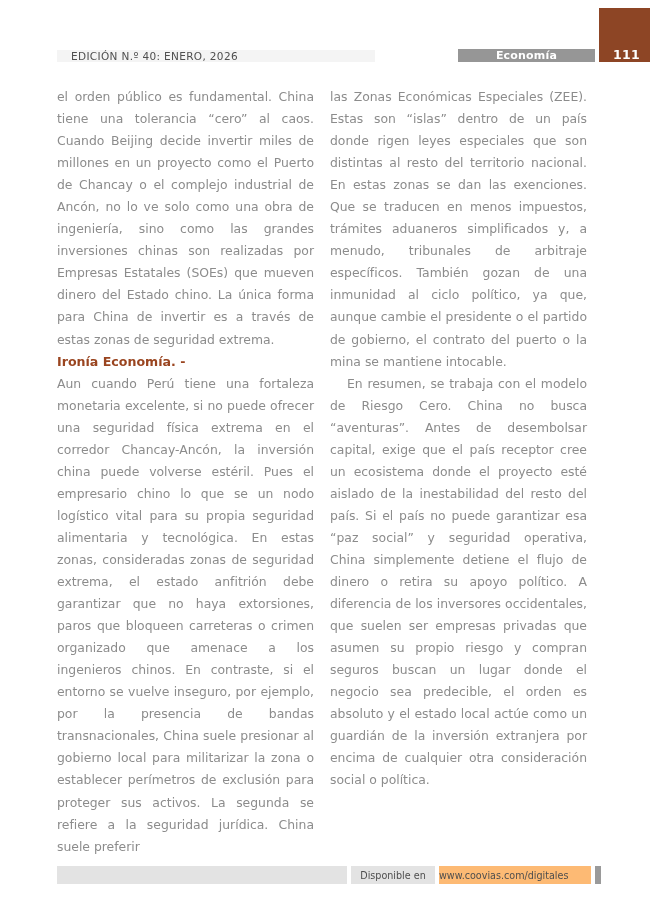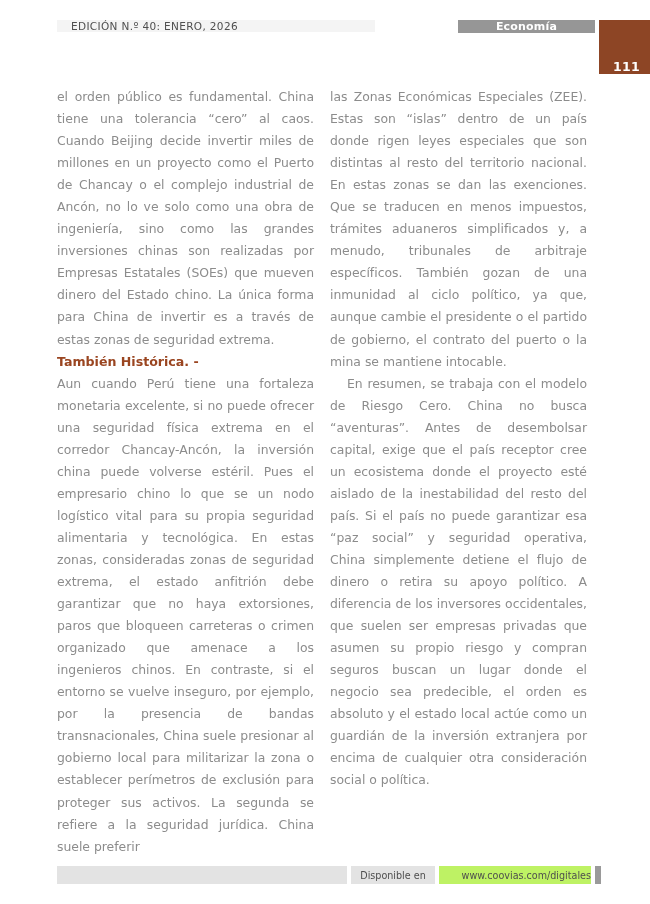--- a/index.html
+++ b/index.html
@@ -21,25 +21,25 @@
     left: 0; top: 0;
     width: 650px;
     height: 904px;
     background: #ffffff;
   }
 
   
   .masthead {
     position: absolute;
     left: 0;
-    top: 20px;
+    top: 36px;
     width: 650px;
     height: 26px;
     display: flex;
-    align-items: flex-start;
+    align-items: flex-end;
   }
   .masthead-spacer-left {
     width: 57px;
     flex: 0 0 57px;
   }
   .edition-band {
     flex: 0 0 318px;
     width: 318px;
     background: #f4f4f4;
     display: flex;
@@ -153,24 +153,24 @@
   }
   .footer-label {
     flex: 0 0 84px;
     background: #e3e3e3;
     display: flex;
     align-items: center;
     justify-content: center;
   }
   .footer-url {
     flex: 0 0 152px;
-    background: #bef264;
-    display: flex;
-    align-items: center;
-    justify-content: flex-end;
+    background: #fdba74;
+    display: flex;
+    align-items: center;
+    justify-content: flex-start;
   }
   .footer-text {
     font-family: "DejaVu Sans", sans-serif;
     font-size: 9.6px;
     color: #4e4e4e;
     white-space: nowrap;
   }
   .footer-tick {
     flex: 0 0 6px;
     background: #9a9a9a;
@@ -198,21 +198,21 @@
     <div class="masthead-gap"></div>
     <div class="folio-band">
       <span class="folio-text">111</span>
     </div>
   </div>
 
   <div class="columns">
 
     <div class="col">
       <p class="body-text">el orden público es fundamental. China tiene una tolerancia “cero” al caos. Cuando Beijing decide invertir miles de millones en un proyecto como el Puerto de Chancay o el complejo industrial de Ancón, no lo ve solo como una obra de ingeniería, sino como las grandes inversiones chinas son realizadas por Empresas Estatales (SOEs) que mueven dinero del Estado chino. La única forma para China de invertir es a través de estas zonas de seguridad extrema.</p>
-      <h3 class="subhead">También Histórica. -</h3>
+      <h3 class="subhead">Ironía Economía. -</h3>
       <p class="body-text">Aun cuando Perú tiene una fortaleza monetaria excelente, si no puede ofrecer una seguridad física extrema en el corredor Chancay-Ancón, la inversión china puede volverse estéril. Pues el empresario chino lo que se un nodo logístico vital para su propia seguridad alimentaria y tecnológica. En estas zonas, consideradas zonas de seguridad extrema, el estado anfitrión debe garantizar que no haya extorsiones, paros que bloqueen carreteras o crimen organizado que amenace a los ingenieros chinos. En contraste, si el entorno se vuelve inseguro, por ejemplo, por la presencia de bandas transnacionales, China suele presionar al gobierno local para militarizar la zona o establecer perímetros de exclusión para proteger sus activos. La segunda se refiere a la seguridad jurídica. China suele preferir</p>
     </div>
 
     <div class="col">
       <p class="body-text">las Zonas Económicas Especiales (ZEE). Estas son “islas” dentro de un país donde rigen leyes especiales que son distintas al resto del territorio nacional. En estas zonas se dan las exenciones. Que se traducen en menos impuestos, trámites aduaneros simplificados y, a menudo, tribunales de arbitraje específicos. También gozan de una inmunidad al ciclo político, ya que, aunque cambie el presidente o el partido de gobierno, el contrato del puerto o la mina se mantiene intocable.</p>
       <p class="body-text indent">En resumen, se trabaja con el modelo de Riesgo Cero.  China no busca “aventuras”. Antes de desembolsar capital, exige que el país receptor cree un ecosistema donde el proyecto esté aislado de la inestabilidad del resto del país. Si el país no puede garantizar esa “paz social” y seguridad operativa, China simplemente detiene el flujo de dinero o retira su apoyo político. A diferencia de los inversores occidentales, que suelen ser empresas privadas que asumen su propio riesgo y compran seguros buscan un lugar donde el negocio sea predecible, el orden es absoluto y el estado local actúe como un guardián de la inversión extranjera por encima de cualquier otra consideración social o política.</p>
     </div>
 
   </div>
 

